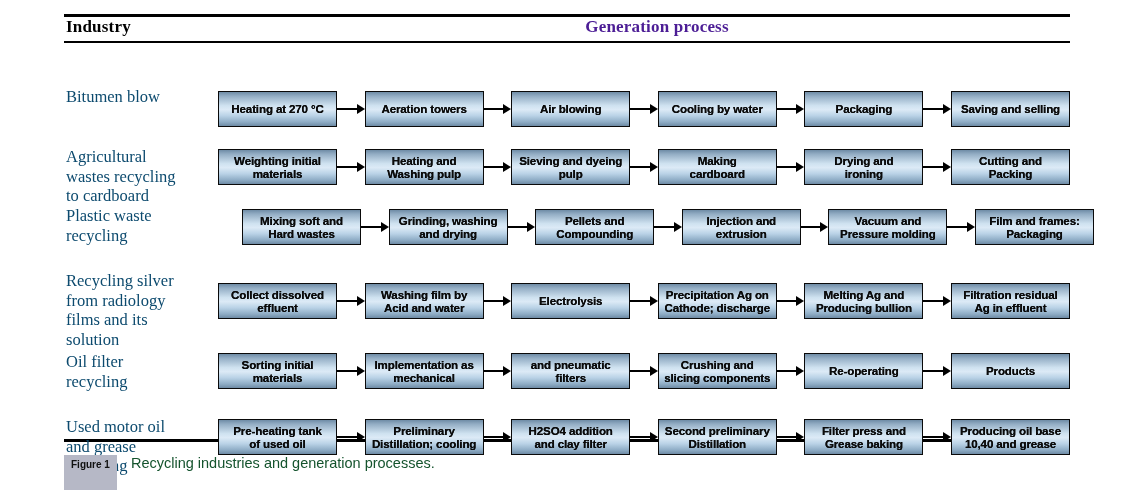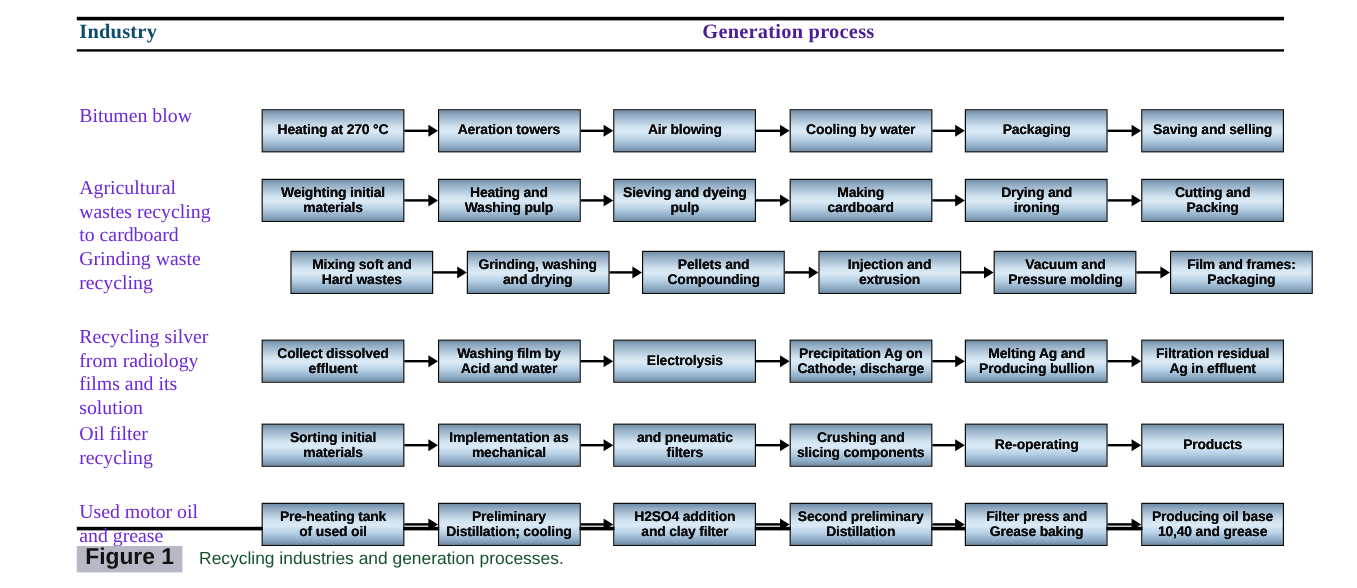--- a/index.html
+++ b/index.html
@@ -50,21 +50,21 @@
     position: relative;
     height: 24px;
   }
   .head-industry {
     position: absolute;
     left: 2px;
     top: 0px;
     font-family: "Liberation Serif", serif;
     font-weight: bold;
     font-size: 17px;
-    color: #0c4a6e;
+    color: #000000;
     letter-spacing: 0.2px;
   }
   .head-generation {
     position: absolute;
     left: 0;
     right: 0;
     top: 0px;
     text-align: center;
     font-family: "Liberation Serif", serif;
     font-weight: bold;
@@ -82,21 +82,21 @@
   }
 
   
   .ind-label {
     position: absolute;
     left: 2px;
     width: 160px;
     font-family: "Liberation Serif", serif;
     font-size: 16.5px;
     line-height: 19.5px;
-    color: #6d28d9;
+    color: #0c4a6e;
   }
 
   
   .flow-row {
     position: absolute;
     left: 154px;
     width: 852px;
     display: flex;
     align-items: center;
   }
@@ -161,22 +161,22 @@
     left: 64px;
     top: 455px;
     display: flex;
     align-items: baseline;
     font-family: "Liberation Sans", sans-serif;
   }
   .cap-tag {
     background: #b6b8c6;
     color: #111;
     font-weight: bold;
-    font-size: 19px;
-    padding: 2px 7px 4px 7px;
+    font-size: 10px;
+    padding: 2px 7px 17px 7px;
     line-height: 16px;
   }
   .cap-text {
     margin-left: 14px;
     font-size: 14.5px;
     color: #14532d;
     line-height: 16px;
   }
 </style>
 </head>
@@ -308,21 +308,21 @@
             <div class="head"></div>
           </div>
           <div class="pbox" title="Cutting and Packing">
             <span>
               <div>Cutting and</div>
               <div>Packing</div>
             </span>
           </div>
         </div>
         <div class="ind-label" style="top: 163px;">
-          <div>Grinding waste</div>
+          <div>Plastic waste</div>
           <div>recycling</div>
         </div>
         <div class="flow-row" style="top: 166px; margin-left: 24px;">
           <div class="pbox" title="Mixing soft and Hard wastes">
             <span>
               <div>Mixing soft and</div>
               <div>Hard wastes</div>
             </span>
           </div>
           <div class="connector">

